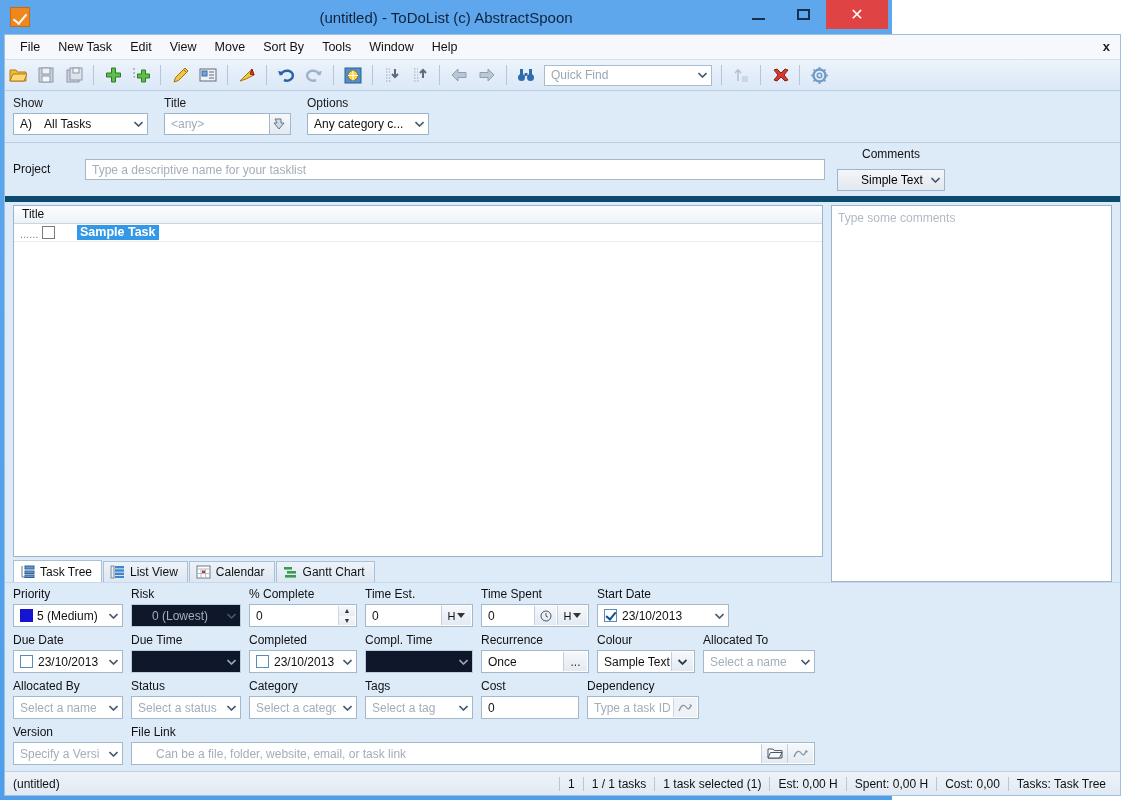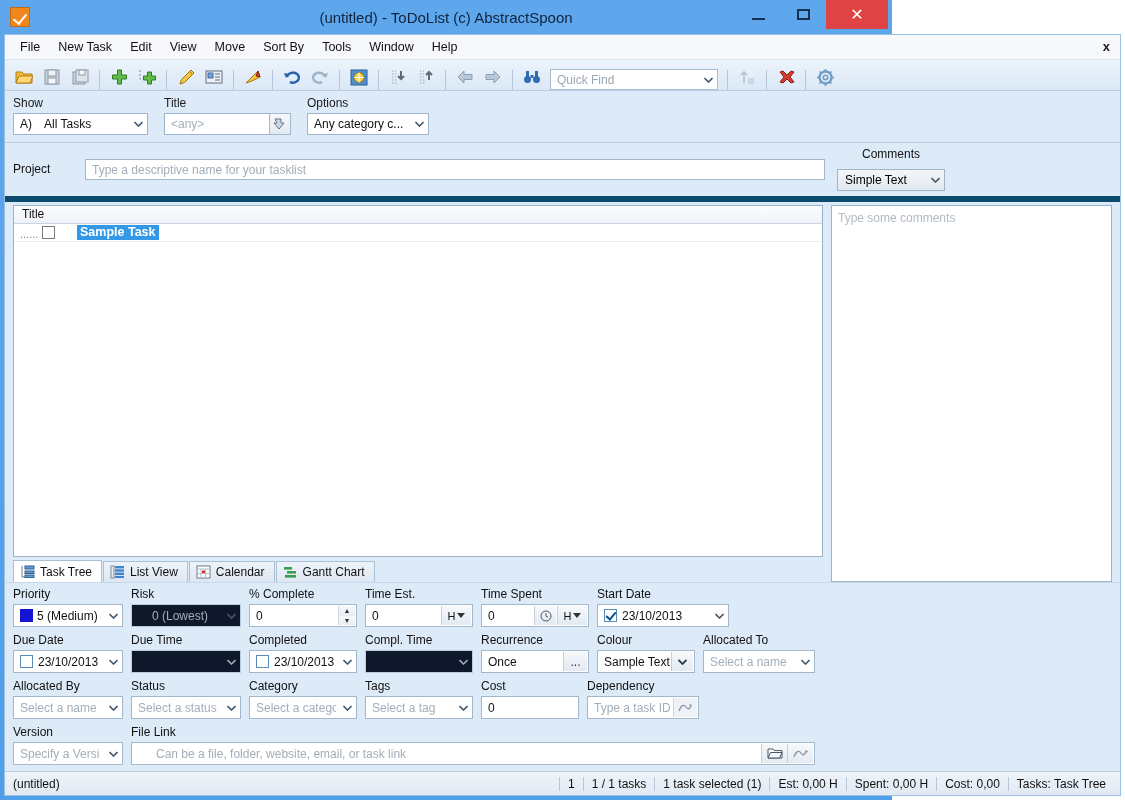--- a/index.html
+++ b/index.html
@@ -101,22 +101,21 @@
     position: absolute; right: 10px; top: 4px;
     font-weight: bold; font-size: 13px; color: #222;
   }
 
   
   .toolbar {
     height: 31px;
     background: linear-gradient(180deg,#ecf3fb 0%,#dbe8f7 100%);
     border-bottom: 1px solid #b9cde3;
     display: flex;
-    align-items: flex-end;
-    padding-left: 6px;
+    align-items: center;
     gap: 2px;
   }
   .tbtn {
     width: 26px; height: 26px;
     display: flex; align-items: center; justify-content: center;
     position: relative;
   }
   .tbtn svg { display: block; }
   .tsep { width: 1px; height: 20px; background: #b3c6da; margin: 0 4px; }
 
@@ -184,21 +183,21 @@
     padding: 3px 0 0 6px;
     max-width: 740px;
   }
   .commentshdr { display: flex; align-items: center; margin-left: 12px; gap: 8px; flex-direction: column; }
   .commentshdr .lbl { font-size: 12px; color: #111; }
   .cmb-simple {
     width: 108px; height: 22px;
     background: linear-gradient(180deg,#f4f6f9 0%,#e2e8f0 100%);
     border: 1px solid #9eb4ca;
     display: flex; align-items: center;
-    padding-left: 7px;
+    padding-left: 23px;
     font-size: 12px;
     position: relative;
   }
 
   
   .middle {
     flex: 1;
     display: flex;
     background: #ddeaf8;
     padding: 3px 8px 0 8px;

